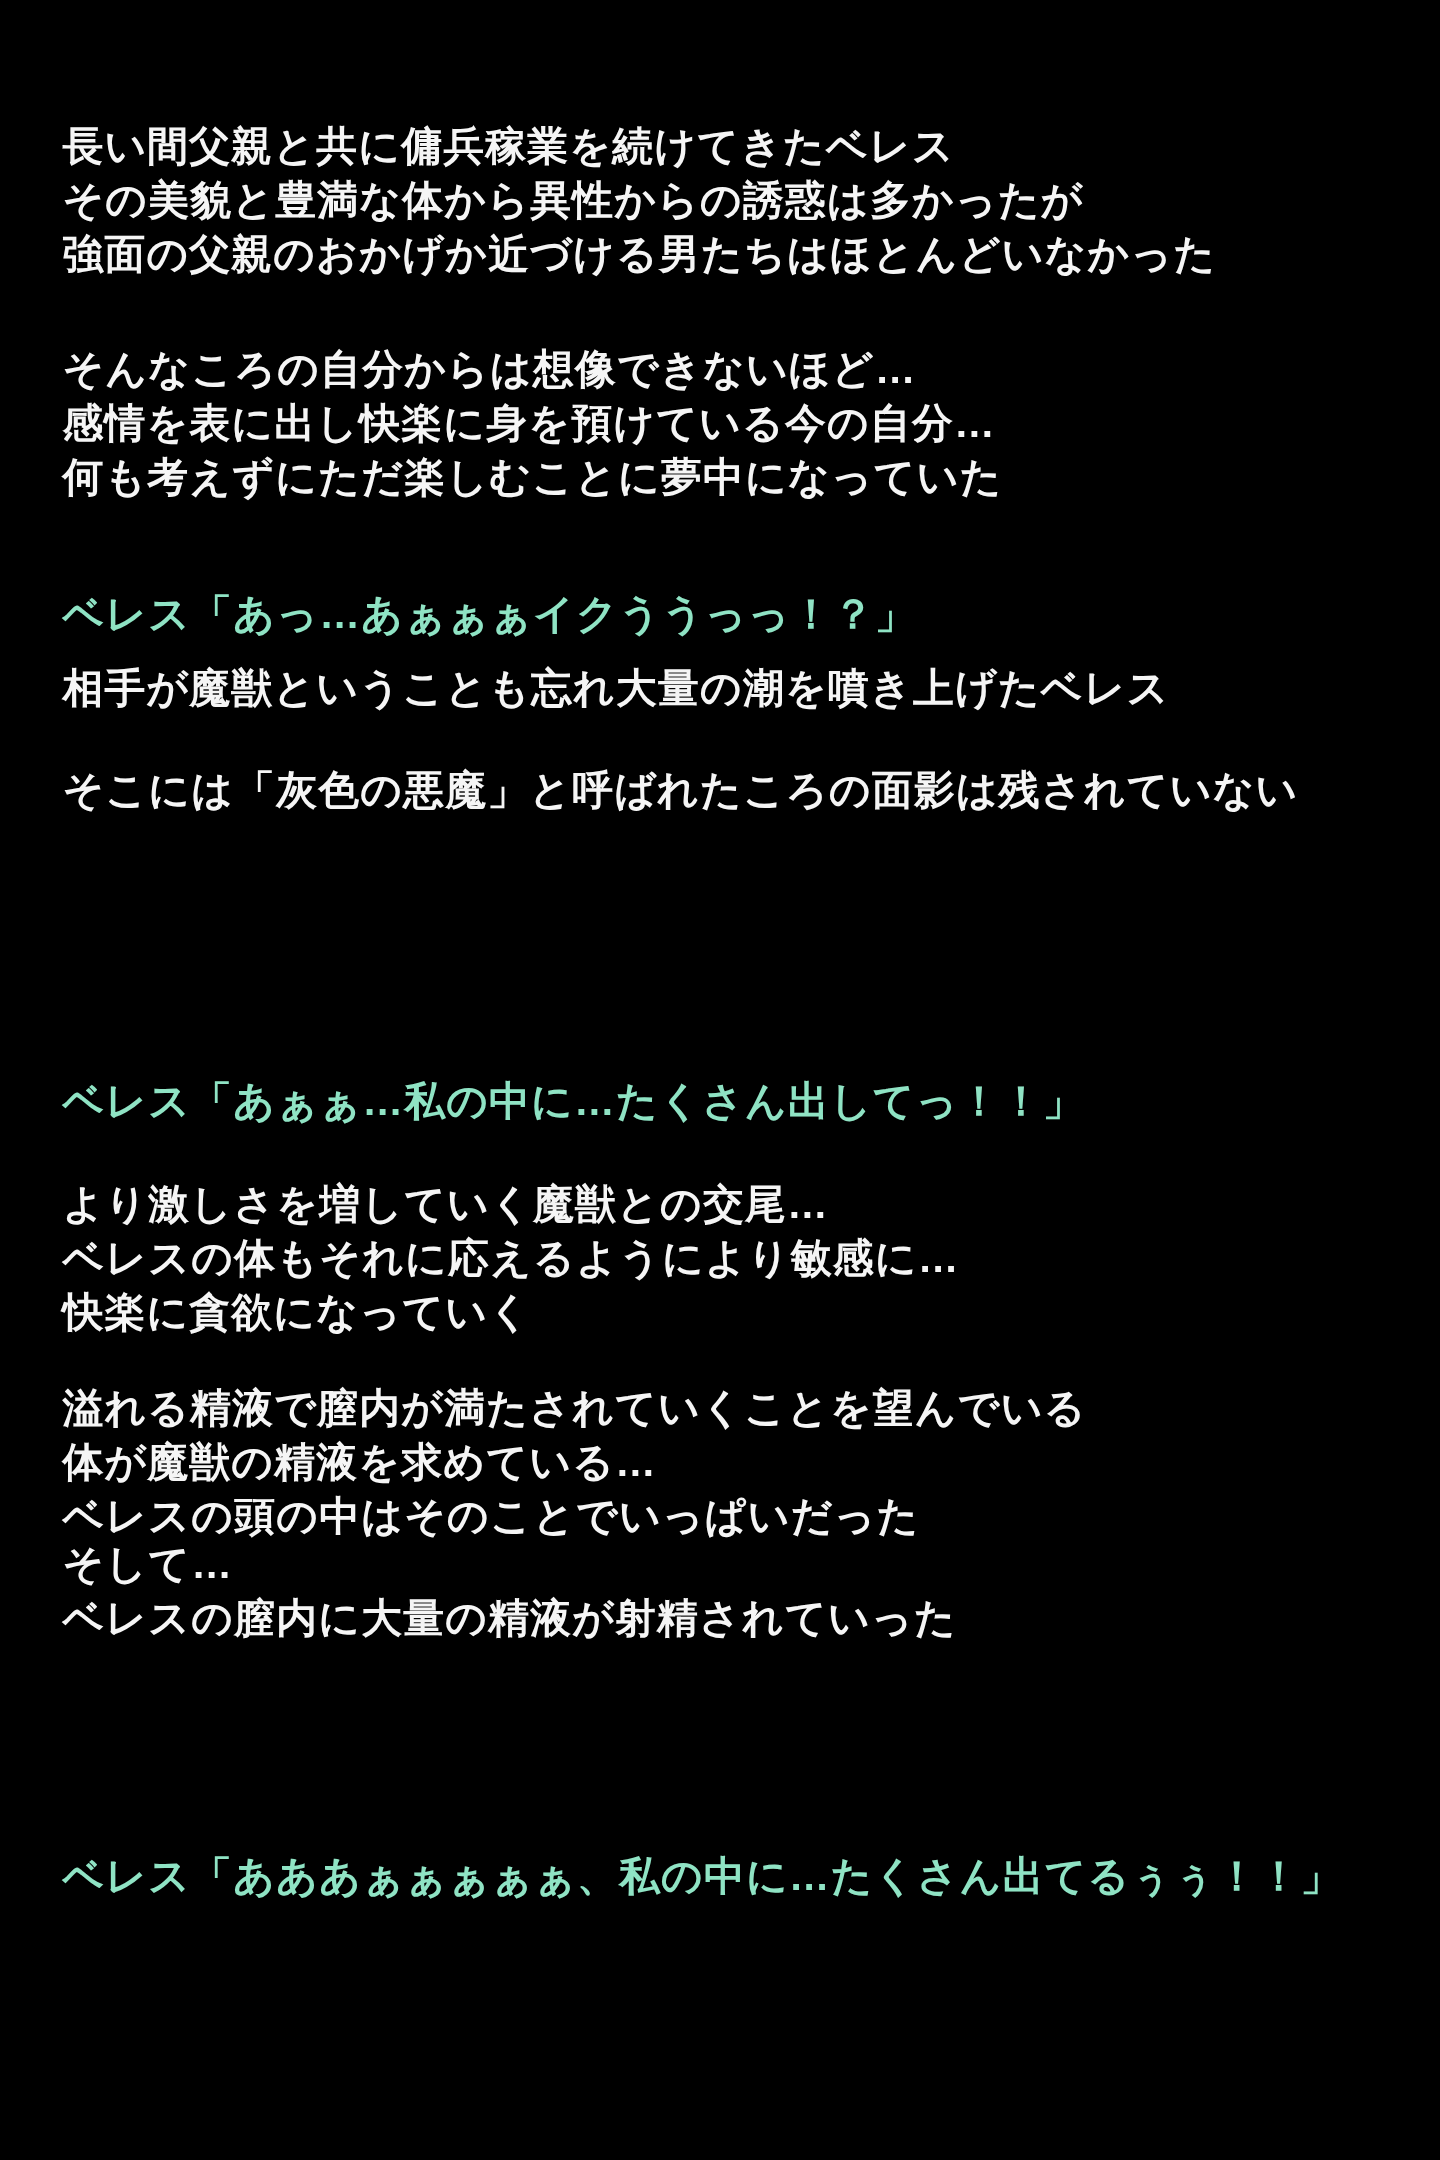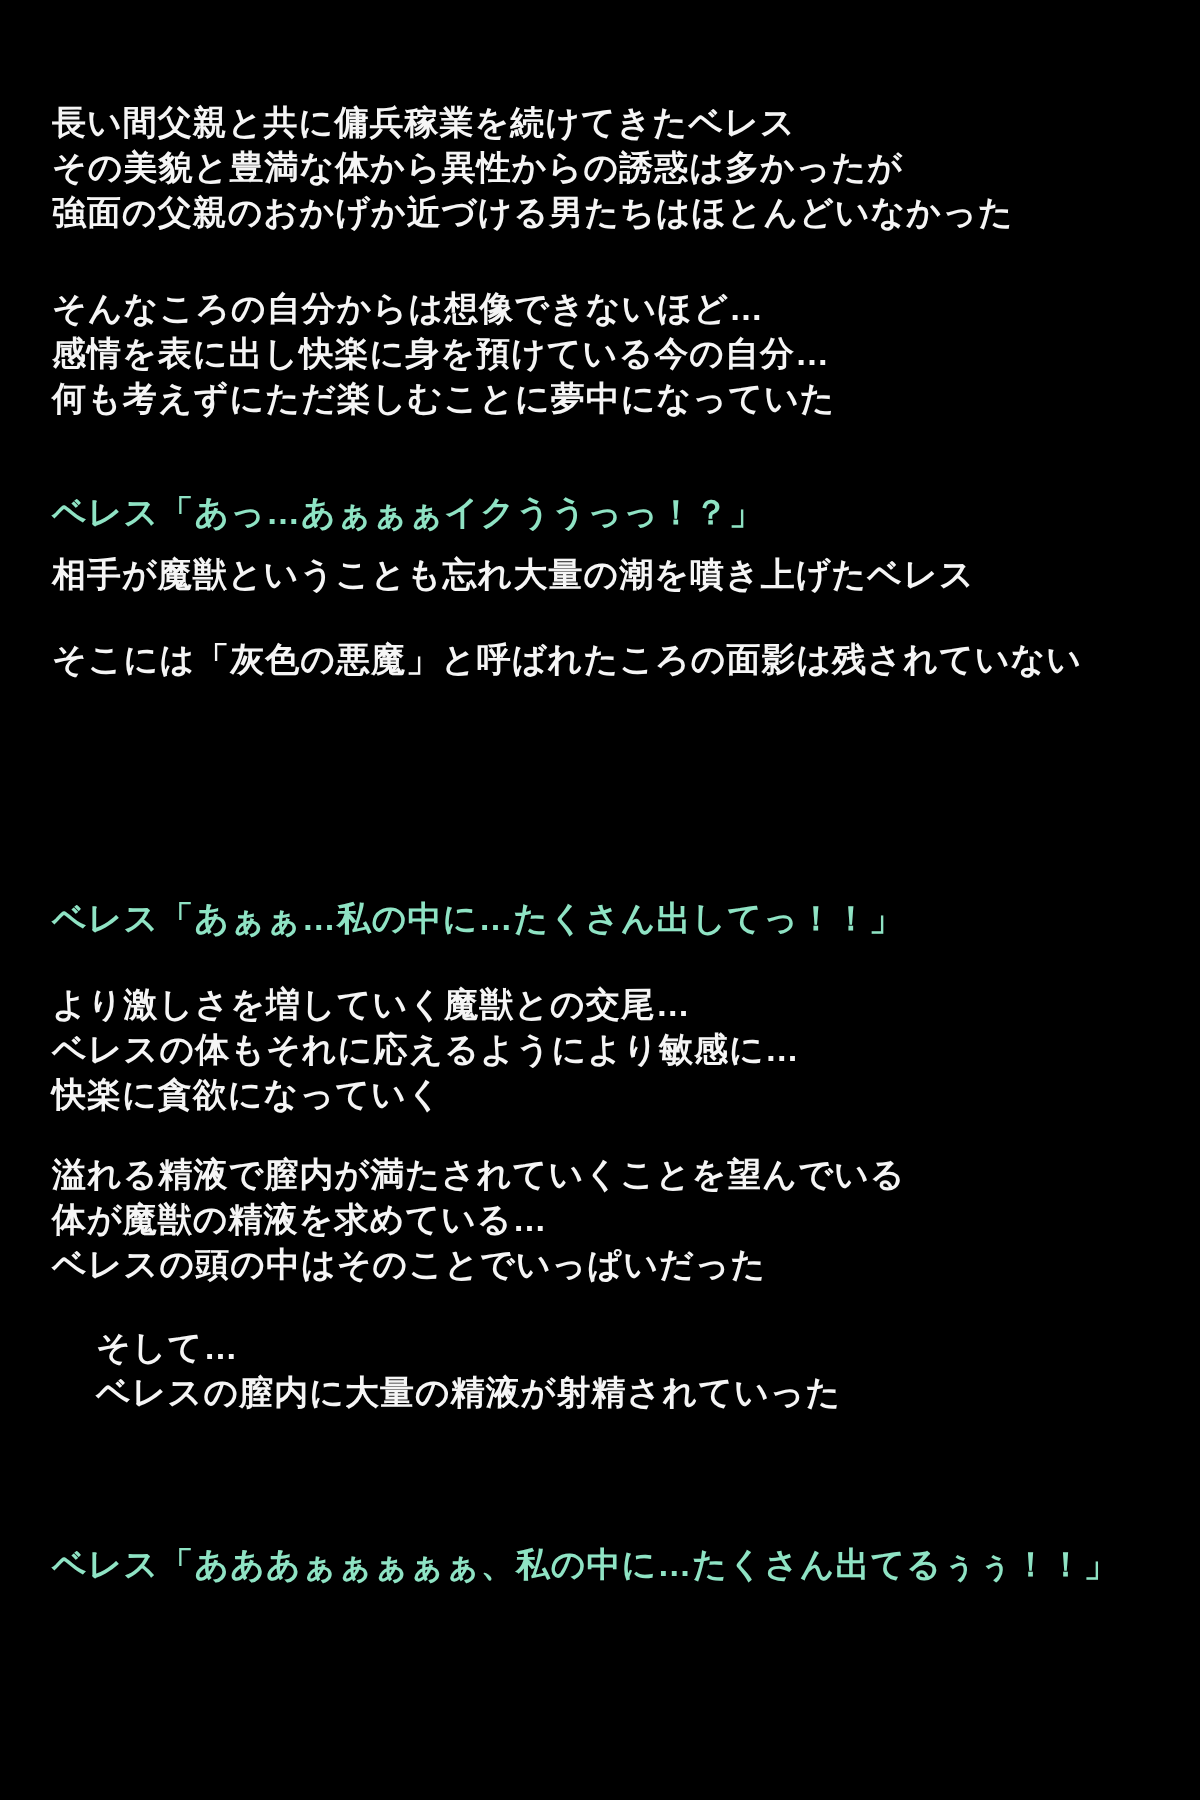--- a/index.html
+++ b/index.html
@@ -38,21 +38,21 @@
   }
   
   #b1  { top: 100px;  }
   #b2  { top: 286px;  }
   #b3  { top: 490px;  }
   #b4  { top: 552px;  }
   #b5  { top: 637px; font-family: Liberation Serif, serif;  }
   #b6  { top: 896px;  }
   #b7  { top: 982px;  }
   #b8  { top: 1152px; }
-  #b9  { top: 1325px; margin-left: 44px; }
+  #b9  { top: 1282px; }
   #b10 { top: 1542px; }
 </style>
 </head>
 <body>
 
 <main class="page">
 
   <section class="blk" id="b2">
     <p class="ln">そんなころの自分からは想像できないほど…</p>
     <p class="ln">感情を表に出し快楽に身を預けている今の自分…</p>

